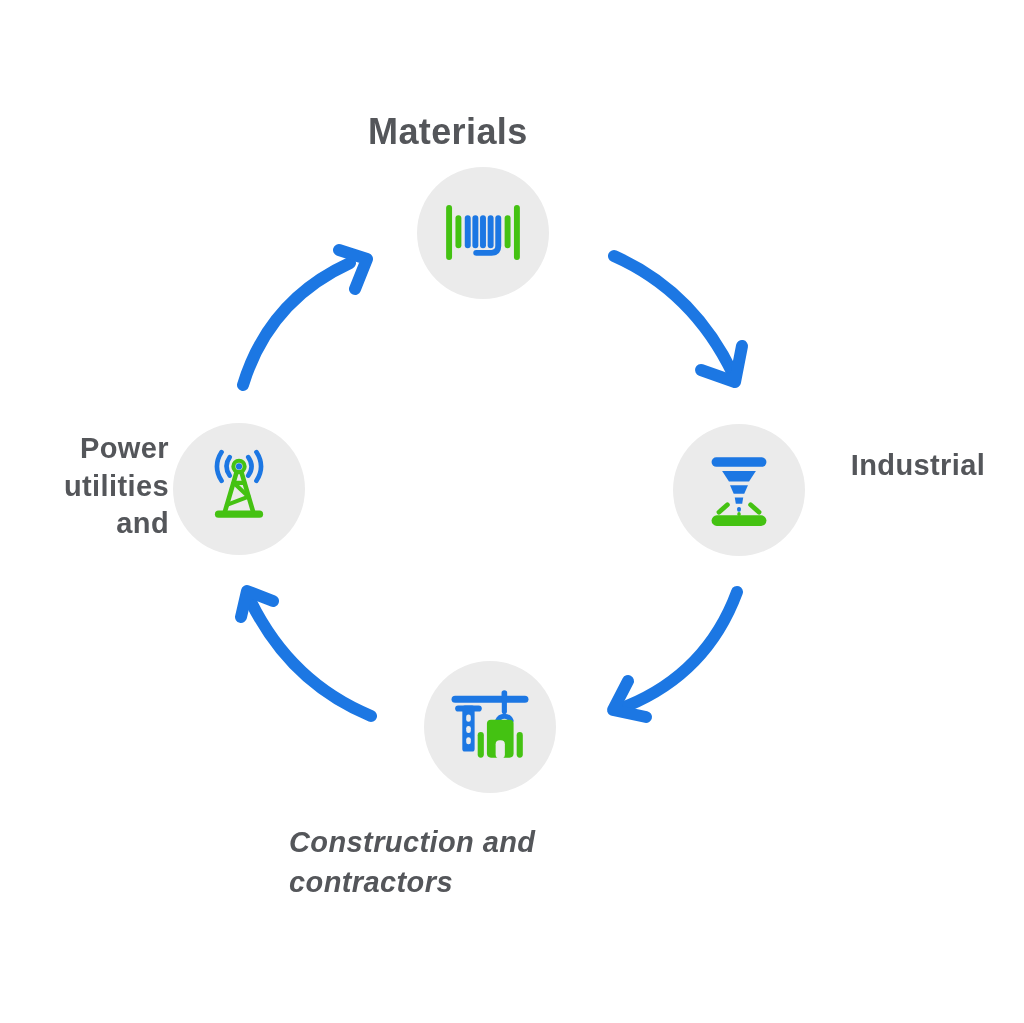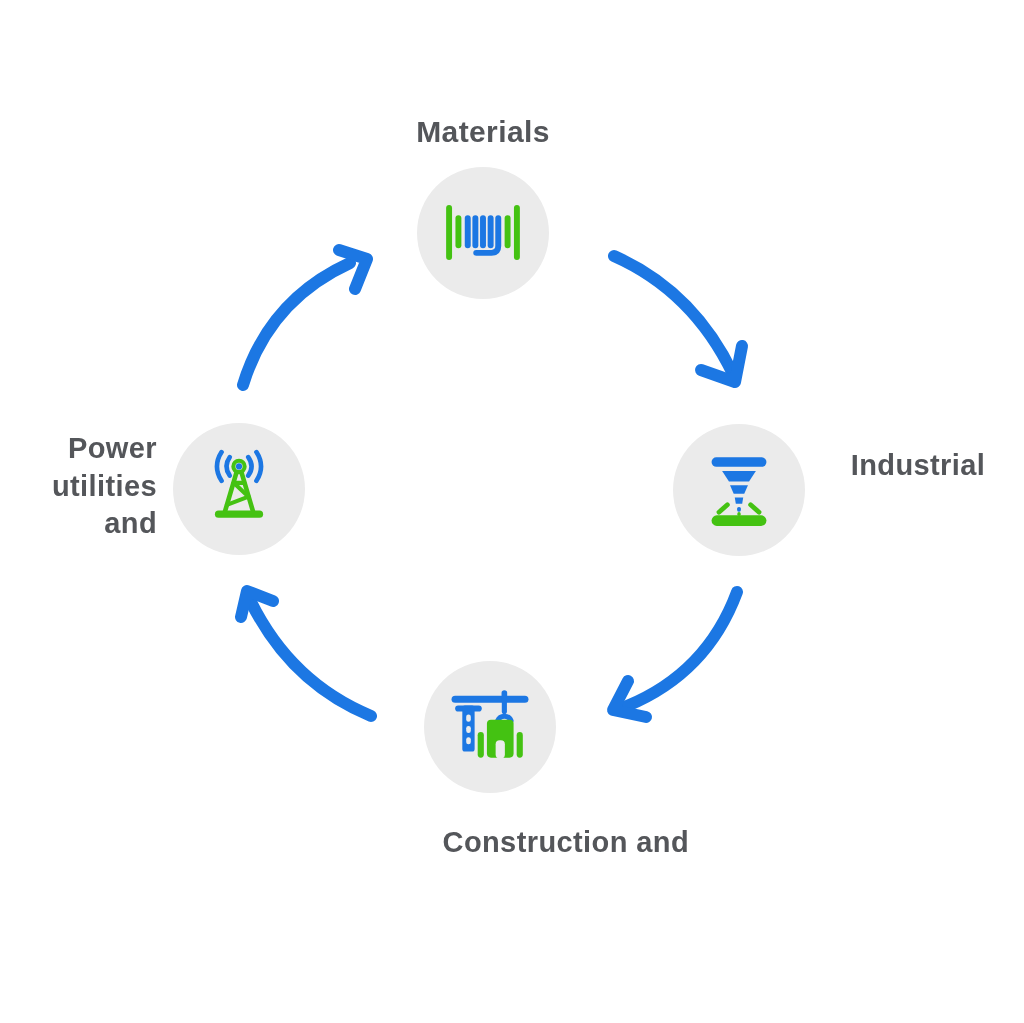--- a/index.html
+++ b/index.html
@@ -35,24 +35,24 @@
   }
   .node svg{ display:block; }
   .label{
     position:absolute;
     color:var(--text);
     font-weight:700;
     font-size:29px;
     letter-spacing:0.4px;
   }
   .label span{ display:block; }
-  .label-materials   { left:368px; top:112px; width:230px; text-align:center; font-size:30px; line-height:40px; }
+  .label-materials   { left:368px; top:112px; width:230px; font-size:36px; line-height:40px; }
   .label-industrial  { left:818px; top:446px; width:200px; text-align:center;   line-height:39px; }
-  .label-power       { left:4px;   top:430px; width:153px; text-align:right;  line-height:37.5px; }
-  .label-construction{ left:289px; top:822px; width:400px; text-align:right; line-height:40px; }
+  .label-power       { left:16px;   top:430px; width:153px; text-align:right;  line-height:37.5px; }
+  .label-construction{ left:289px; top:822px; width:400px; text-align:left; line-height:40px;font-style:italic; }
 
   
   .sB{ stroke:var(--blue);  fill:none; stroke-linecap:round; stroke-linejoin:round; }
   .sG{ stroke:var(--green); fill:none; stroke-linecap:round; stroke-linejoin:round; }
   .fB{ fill:var(--blue); }
   .fG{ fill:var(--green); }
   .fBg{ fill:var(--circle); }
 </style>
 </head>
 <body>
@@ -144,20 +144,21 @@
   <div class="label label-materials">
     <span>Materials</span>
   </div>
 
   <div class="label label-industrial">
     <span>Industrial</span>
   </div>
 
   <div class="label label-construction">
     <span>Construction and</span>
+    <span>contractors</span>
   </div>
 
   <div class="label label-power">
     <span>Power</span>
     <span>utilities</span>
     <span>and</span>
   </div>
 
 </div>
 

